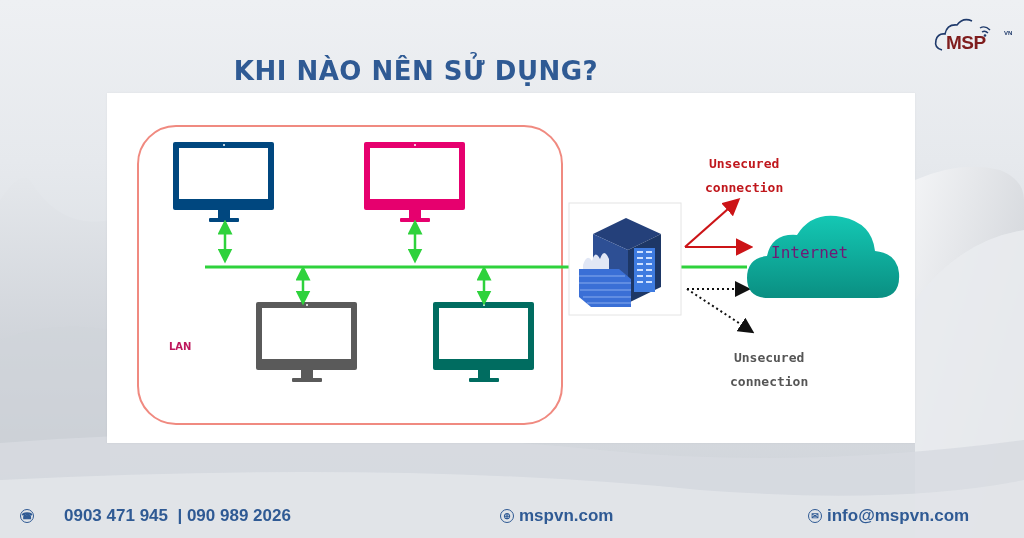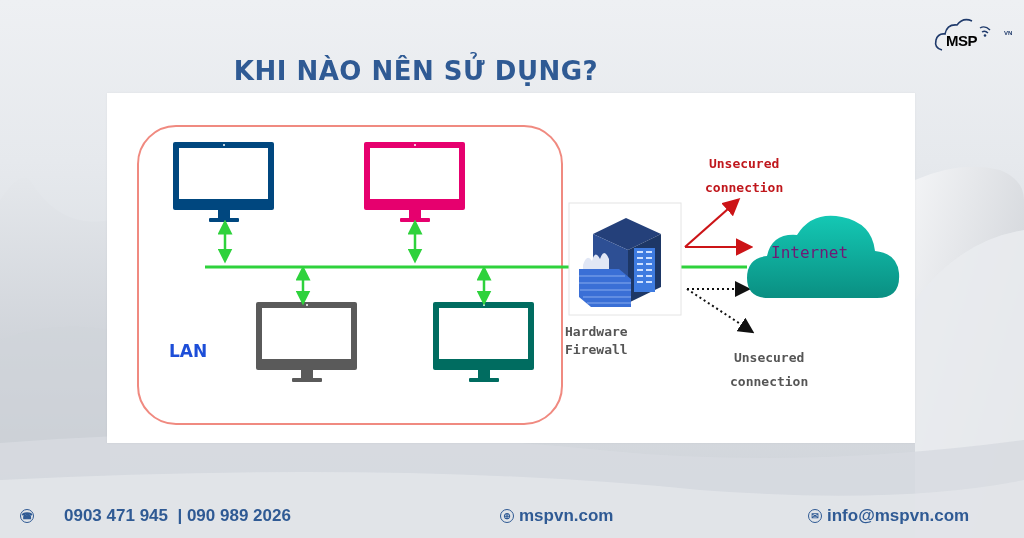--- a/index.html
+++ b/index.html
@@ -6,43 +6,43 @@
   html, body { width: 1024px; height: 538px; overflow: hidden; }
   body {
     position: relative;
     font-family: "DejaVu Sans", sans-serif;
     background: linear-gradient(180deg, #eef0f3 0%, #e6e9ed 30%, #d9dde2 60%, #cfd3d9 100%);
   }
   .bg-dunes { position: absolute; left: 0; top: 0; width: 1024px; height: 538px; }
   .logo { position: absolute; left: 928px; top: 8px; width: 90px; height: 55px; }
   .logo-text {
     position: absolute; left: 18px; top: 24px;
-    font-family: "Liberation Sans", sans-serif; font-weight: bold; font-size: 15px;
-    color: #000000; letter-spacing: -0.5px;
+    font-family: "Liberation Sans", sans-serif; font-weight: bold; font-size: 19px;
+    color: #7f1d1d; letter-spacing: -0.5px;
   }
   .logo-vn {
     position: absolute; left: 76px; top: 22px; font-size: 6px; font-weight: bold;
     color: #1f3a6b; font-family: "Liberation Sans", sans-serif;
   }
   .title {
     position: absolute; left: 0; width: 832px; top: 56px; text-align: center;
     font-family: "DejaVu Sans", sans-serif; font-weight: bold; font-size: 26px;
     color: #2f5a94; letter-spacing: 0.5px;
   }
   .panel {
     position: absolute; left: 107px; top: 93px; width: 808px; height: 350px;
     background: #ffffff; box-shadow: 0 0 2px rgba(0,0,0,0.06);
   }
   .diagram { position: absolute; left: 0; top: 0; width: 808px; height: 350px; }
   .lbl {
     position: absolute; font-family: "DejaVu Sans Mono", monospace; font-weight: bold;
     white-space: nowrap;
     text-align: center;
   }
-  .lan-label { left: 62px; top: 248px; font-family: "DejaVu Sans", sans-serif; font-size: 17px; color: #1d4ed8; }
+  .lan-label { left: 62px; top: 248px; font-family: "DejaVu Sans", sans-serif; font-size: 10px; color: #be185d; }
   .fw-label { left: 458px; top: 230px; font-size: 13px; color: #555; text-align: center; line-height: 18px; }
   .unsec-top { left: 598px; top: 59px; font-size: 13px; color: #c0171c; line-height: 24px; }
   .unsec-bot { left: 623px; top: 253px; font-size: 13px; color: #555; line-height: 24px; }
   .internet-label { left: 664px; top: 150px; font-size: 16px; color: #701a75; font-weight: normal; }
   .footer-item {
     position: absolute; top: 506px; font-family: "Liberation Sans", sans-serif; font-weight: bold;
     font-size: 17px; color: #2f5a94; display: flex; align-items: center; gap: 5px;
   }
   .footer-item .ficon {
     width: 14px; height: 14px; border: 1.5px solid #2f5a94; border-radius: 50%;
@@ -183,24 +183,20 @@
 
     <line x1="580" y1="196" x2="640" y2="196" stroke="#111" stroke-width="2" stroke-dasharray="2,3" marker-end="url(#kArrow)"></line>
     <line x1="580" y1="196" x2="644" y2="238" stroke="#111" stroke-width="2" stroke-dasharray="2,3" marker-end="url(#kArrow)"></line>
 
     <g>
       <path d="M662 205 Q640 205 640 185 Q640 165 660 163 Q665 140 690 142 Q705 118 735 124 Q765 130 768 158 Q790 160 792 180 Q794 205 770 205 Z" fill="url(#cloudGrad)"></path>
     </g>
   </svg>
 
   <div class="lbl lan-label">LAN</div>
-  <div class="lbl fw-label">
-    <div>Hardware</div>
-    <div>Firewall</div>
-  </div>
   <div class="lbl unsec-top">
     <div>Unsecured</div>
     <div>connection</div>
   </div>
   <div class="lbl unsec-bot">
     <div>Unsecured</div>
     <div>connection</div>
   </div>
   <div class="lbl internet-label">Internet</div>
 </div>

